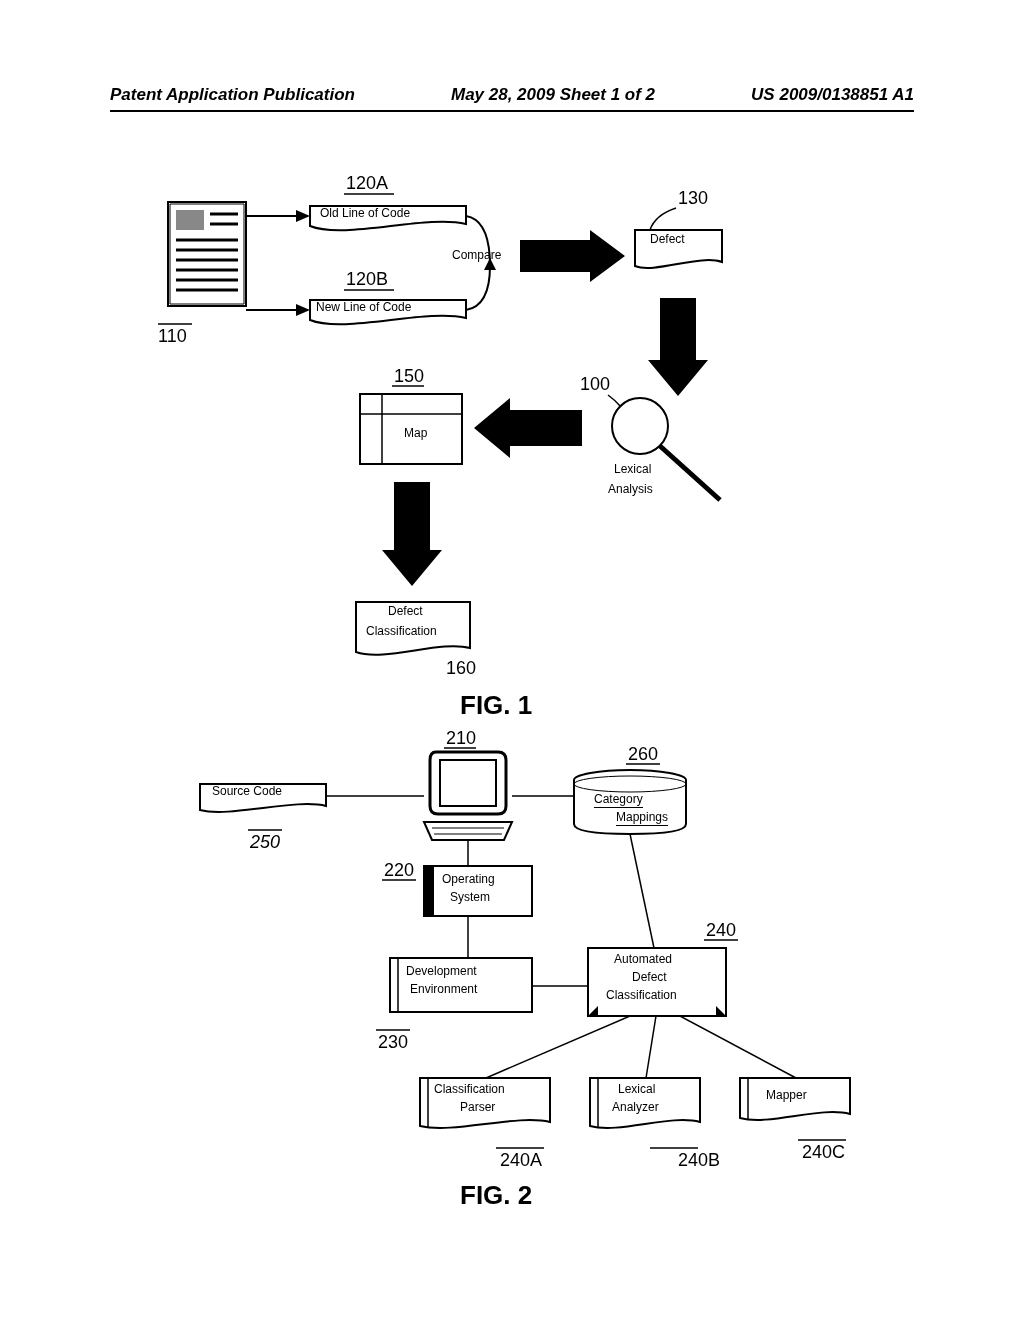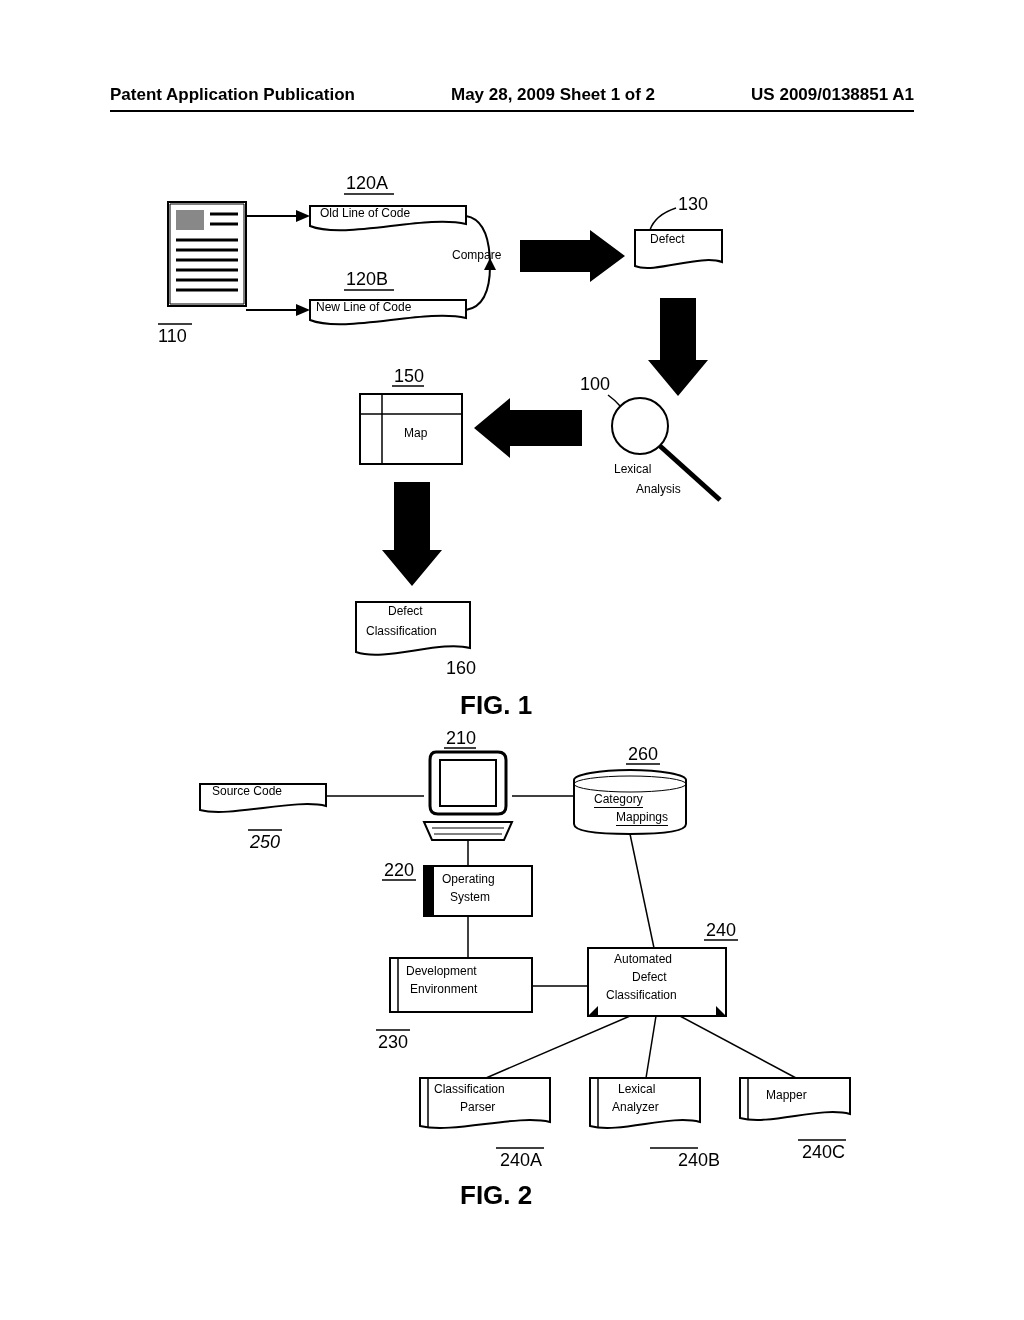--- a/index.html
+++ b/index.html
@@ -12,20 +12,21 @@
     position: relative;
   }
   .header {
     position: absolute;
     top: 85px;
     left: 0;
     right: 0;
     padding: 0 110px;
     display: flex;
     justify-content: space-between;
+    font-style: italic;
     font-weight: bold;
     font-size: 17px;
   }
   .header-rule {
     position: absolute;
     top: 110px;
     left: 110px;
     right: 110px;
     height: 2px;
     background: #000;
@@ -131,23 +132,23 @@
     <line x1="392" y1="216" x2="424" y2="216" stroke="#000" stroke-width="1.5"></line>
   </svg>
 
   <div class="label" style="left:320px; top:36px;">Old Line of Code</div>
   <div class="num" style="left:346px; top:3px;">120A</div>
   <div class="label" style="left:316px; top:130px;">New Line of Code</div>
   <div class="num" style="left:346px; top:99px;">120B</div>
   <div class="num" style="left:158px; top:156px;">110</div>
   <div class="label" style="left:452px; top:78px;">Compare</div>
   <div class="label" style="left:650px; top:62px;">Defect</div>
-  <div class="num" style="left:678px; top:24px;">130</div>
+  <div class="num" style="left:678px; top:18px;">130</div>
   <div class="label" style="left:614px; top:292px;">Lexical</div>
-  <div class="label" style="left:608px; top:312px;margin-left:28px;">Analysis</div>
+  <div class="label" style="left:608px; top:312px;">Analysis</div>
   <div class="num" style="left:580px; top:204px;">100</div>
   <div class="label" style="left:404px; top:256px;">Map</div>
   <div class="num" style="left:394px; top:196px;">150</div>
   <div class="label" style="left:388px; top:434px;">Defect</div>
   <div class="label" style="left:366px; top:454px;">Classification</div>
   <div class="num" style="left:446px; top:488px;">160</div>
 
   <div class="figlabel" style="left:460px; top:520px;">FIG. 1</div>
 
   <svg width="1024" height="470" style="position:absolute; left:0; top:570px;">

